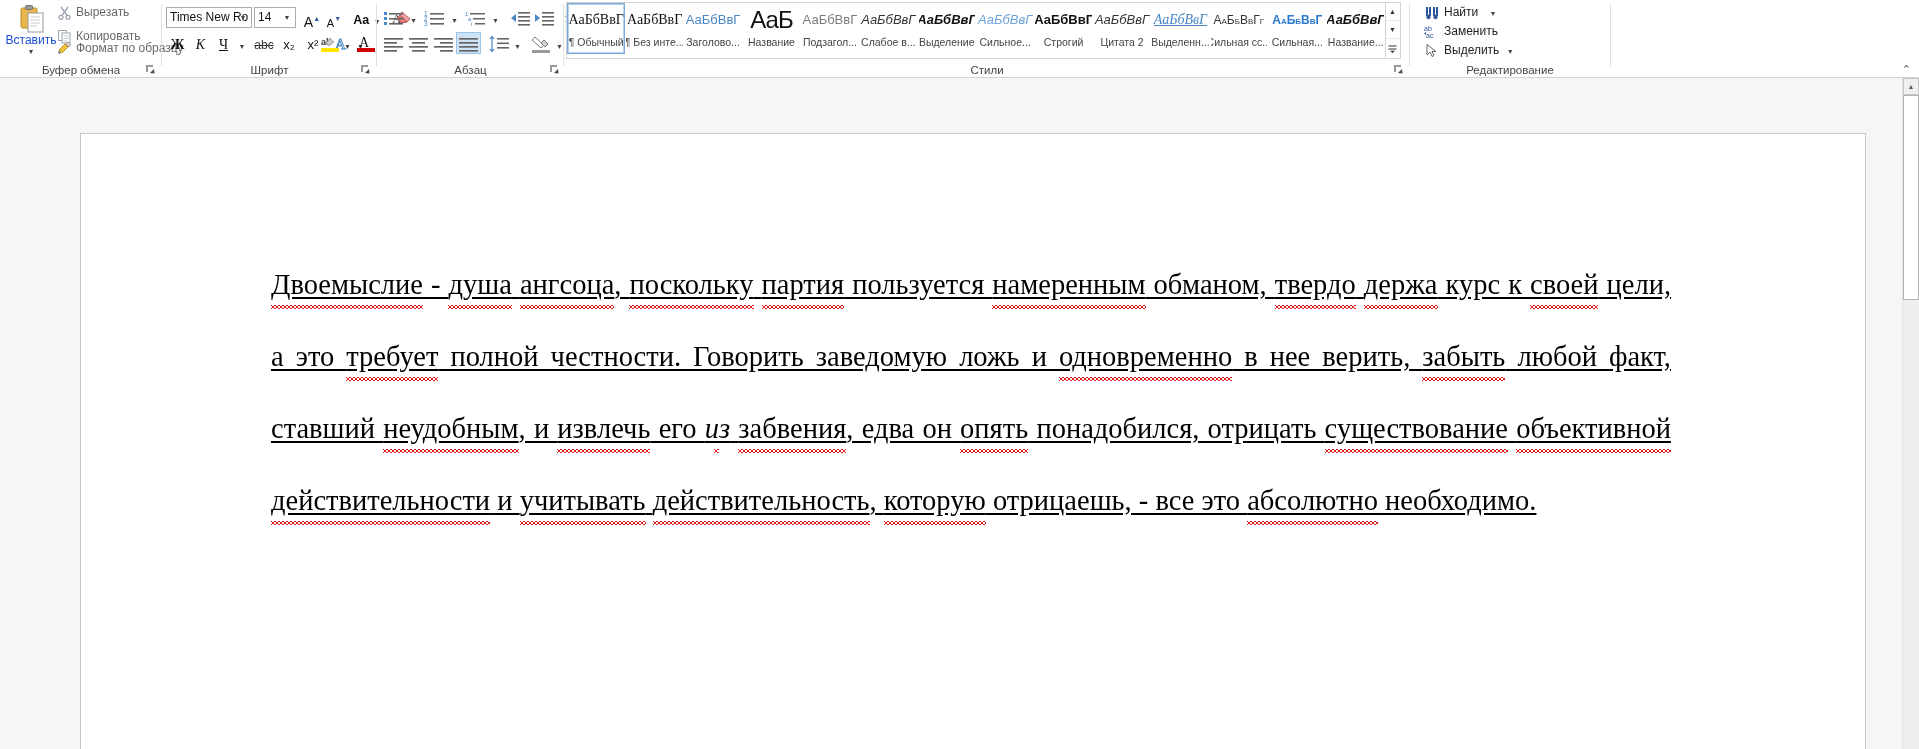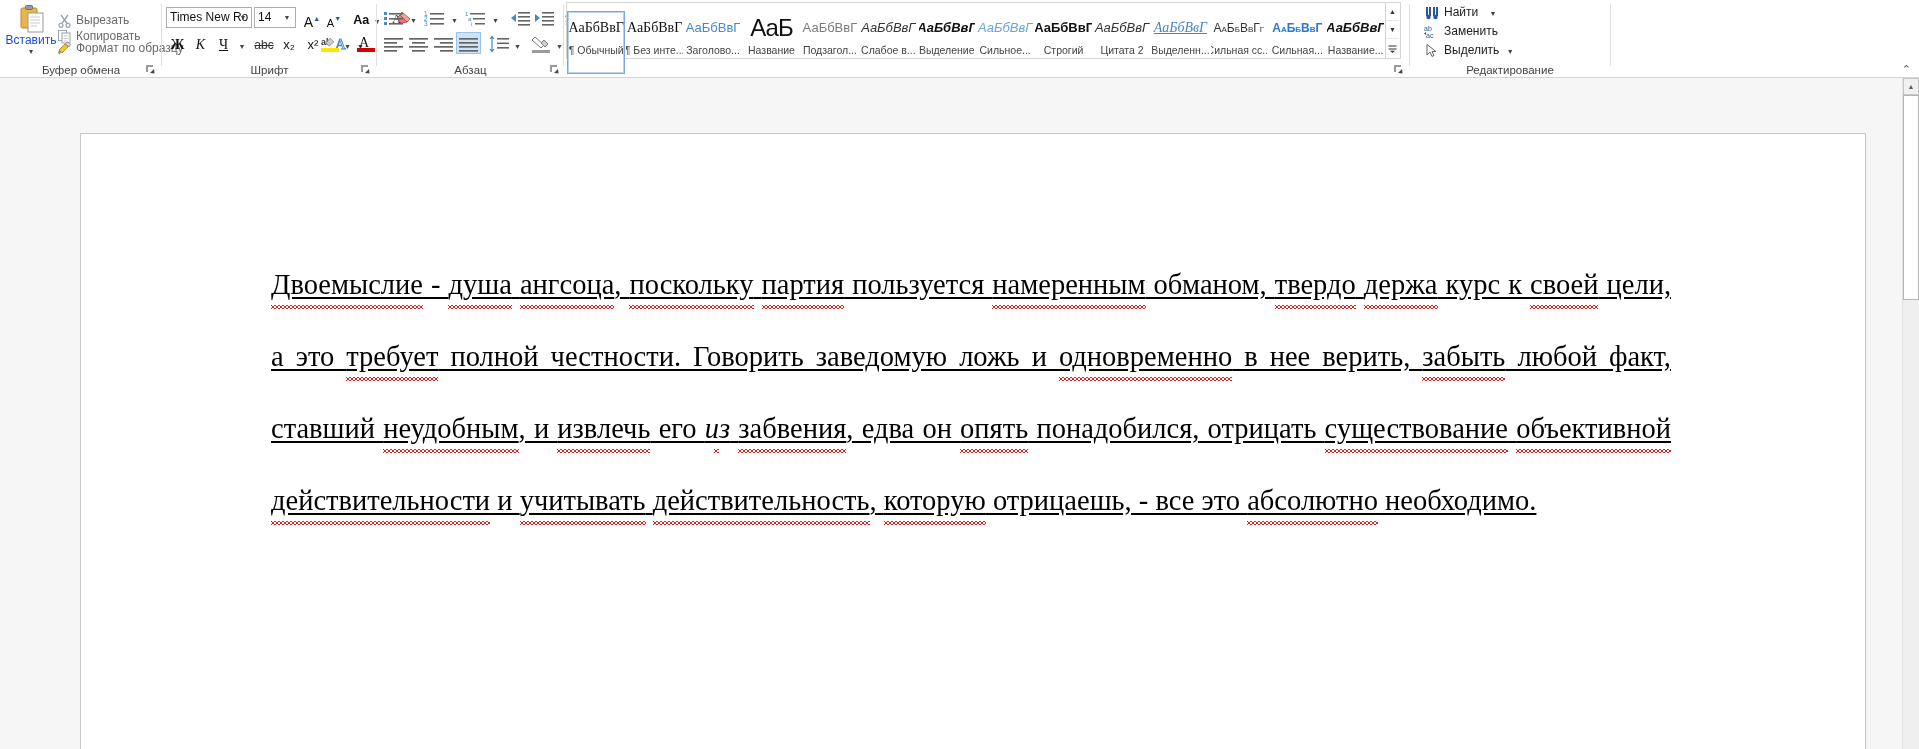--- a/index.html
+++ b/index.html
@@ -82,24 +82,24 @@
 
   
   #grp-styles { left: 564px; width: 846px; }
   #styles-gallery {
     position: absolute; left: 2px; top: 2px;
     width: 820px; height: 57px;
     border: 1px solid #d4d4d4; background: #fff;
     display: flex; align-items: stretch;
   }
   .style-item {
-    width: 67.3px; height: 63px; cursor: pointer;
+    width: 67.3px; height: 51px; cursor: pointer;
     border: 1px solid transparent; position: relative;
     display: flex; flex-direction: column; align-items: center;
-    justify-content: flex-start; overflow: hidden; margin-top: 8px;
+    justify-content: flex-start; overflow: hidden;
   }
   .style-item.selected { border-color: #7aa9dd; background: #fff;
      box-shadow: inset 0 0 0 1px #b7d4ef; }
   .style-prev {
     height: 32px; line-height: 32px; font-size: 14px;
     white-space: nowrap; font-family: "Liberation Serif", serif;
     color: #111;
   }
   .style-name {
     font-size: 10.5px; color: #444; white-space: nowrap;
@@ -215,21 +215,21 @@
             <line x1="11.5" y1="12" x2="21" y2="12" stroke="#c9c9c9"></line>
             <line x1="11.5" y1="15" x2="21" y2="15" stroke="#c9c9c9"></line>
             <line x1="11.5" y1="18" x2="21" y2="18" stroke="#c9c9c9"></line>
             <line x1="11.5" y1="21" x2="18" y2="21" stroke="#c9c9c9"></line>
           </svg>
         </div>
         <div id="paste-label">Вставить</div>
         <div id="paste-arrow">▾</div>
       </div>
 
-      <div class="cb-item" style="top:12px;">
+      <div class="cb-item" style="top:4px;">
         <span class="cb-ico">
           <svg width="15" height="15" viewBox="0 0 15 15">
             <line x1="4" y1="2" x2="10.5" y2="11" stroke="#9aa3ad" stroke-width="1.3"></line>
             <line x1="11" y1="2" x2="4.5" y2="11" stroke="#9aa3ad" stroke-width="1.3"></line>
             <circle cx="4" cy="12.3" r="2" fill="none" stroke="#9aa3ad" stroke-width="1.2"></circle>
             <circle cx="11" cy="12.3" r="2" fill="none" stroke="#9aa3ad" stroke-width="1.2"></circle>
           </svg>
         </span>
         <span>Вырезать</span>
       </div>
@@ -560,20 +560,21 @@
         <div class="ss-btn">▲</div>
         <div class="ss-btn">▼</div>
         <div class="ss-btn" style="border-bottom:none;">
           <svg width="9" height="9" viewBox="0 0 9 9">
             <line x1="0.5" y1="2" x2="8.5" y2="2" stroke="#333"></line>
             <line x1="0.5" y1="5" x2="8.5" y2="5" stroke="#333"></line>
             <path d="M2 6.8 L4.5 9 L7 6.8 Z" fill="#333"></path>
           </svg>
         </div>
       </div>
+      <div class="rgroup-label">Стили</div>
       <div class="dlg-launcher" style="right:6px;">
         <svg width="11" height="11" viewBox="0 0 11 11">
           <path d="M1 1 H8 V3 H3 V8 H1 Z" fill="#9a9a9a"></path>
           <path d="M9 5 L9.5 9.5 L5 9 Z" fill="#4a4a4a"></path>
         </svg>
       </div>
       <div class="rgroup-sep" style="right:0;"></div>
     </div>
 
     <div class="rgroup" id="grp-edit">

